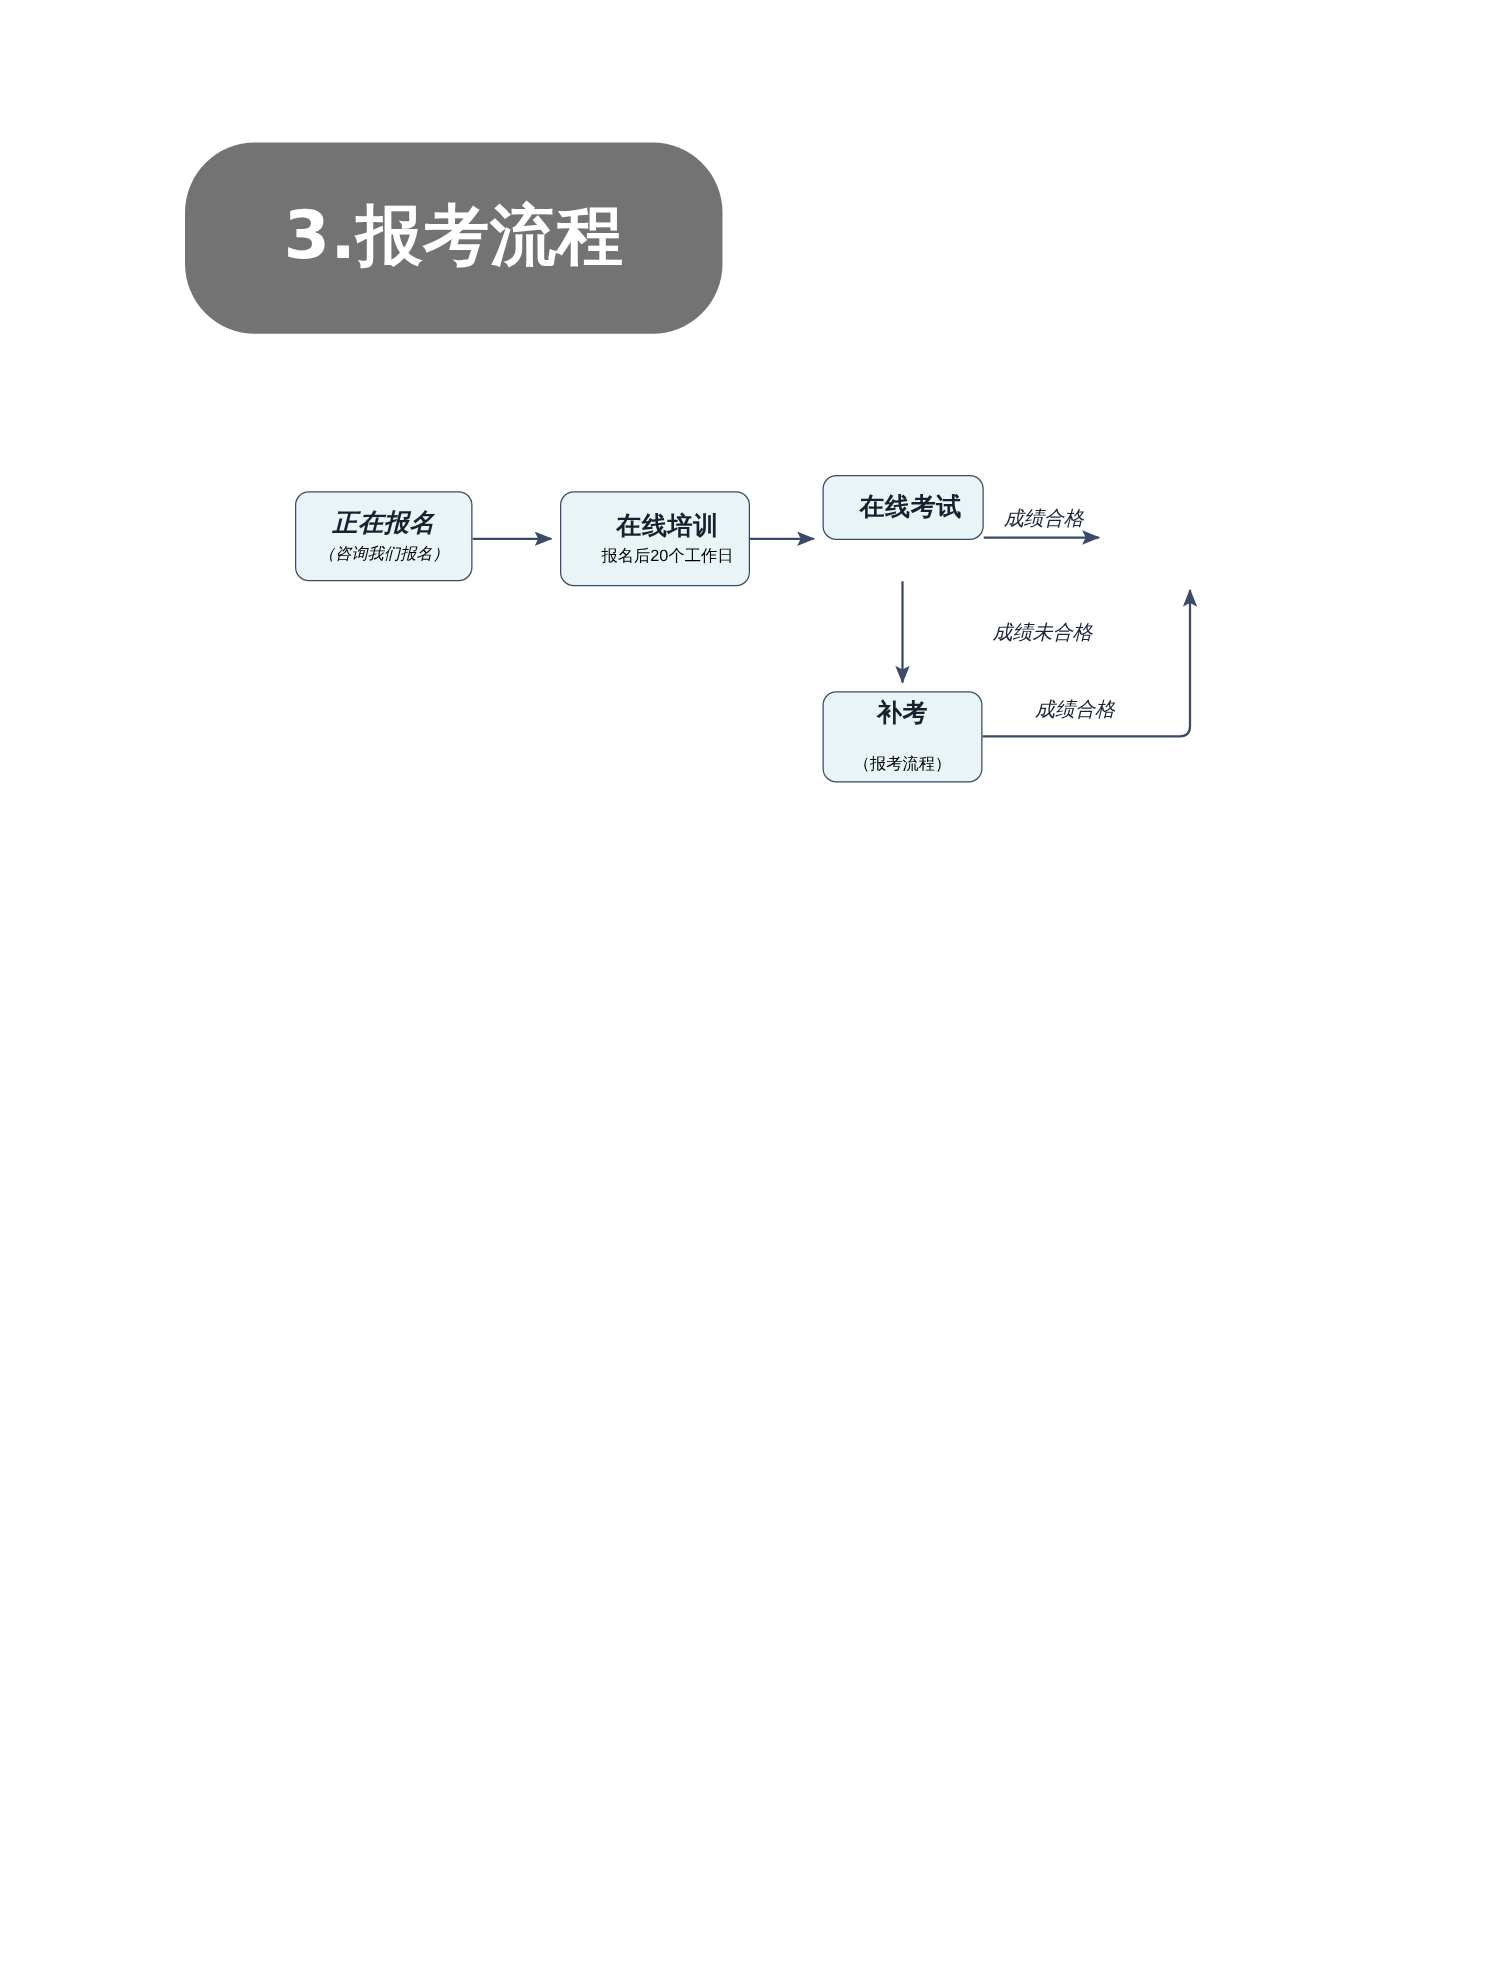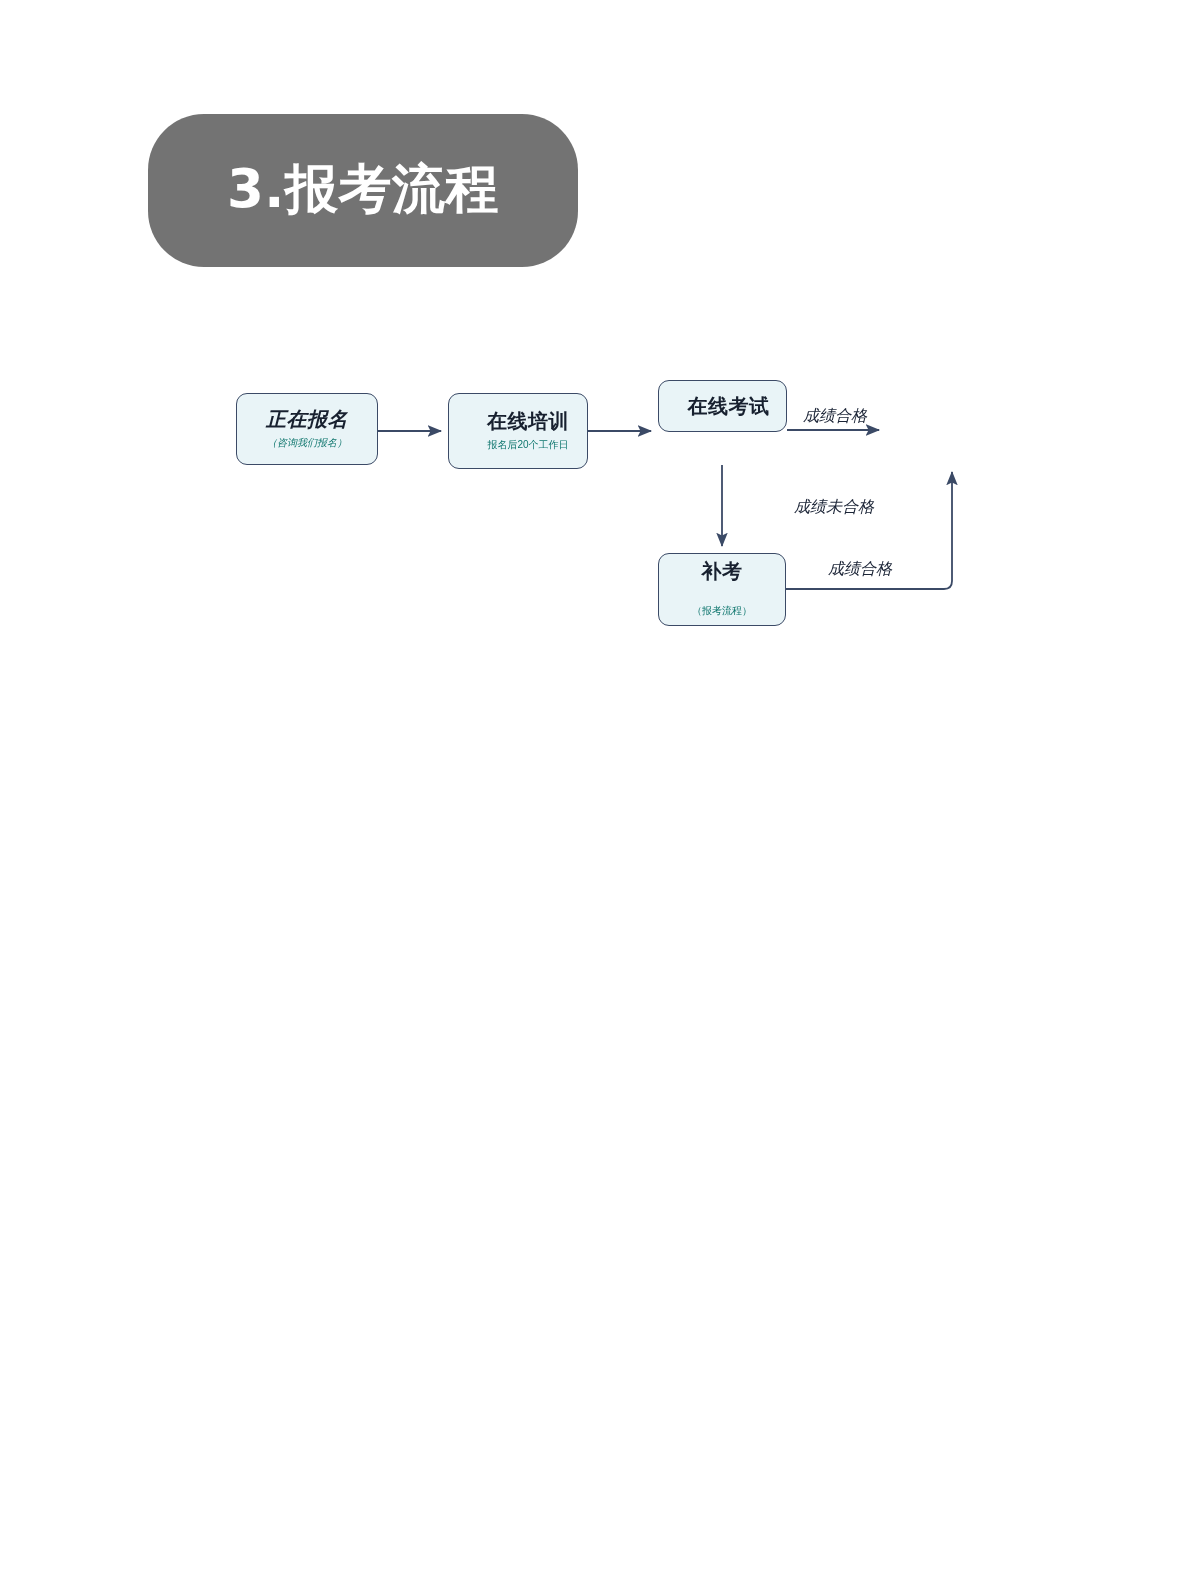--- a/index.html
+++ b/index.html
@@ -73,35 +73,35 @@
   }
   .node-title {
     font-size: 20px;
     line-height: 24px;
     font-weight: 700;
     letter-spacing: 0.5px;
     color: #17202f;
     white-space: nowrap;
   }
   .node-sub {
-    font-size: 10px;
+    font-size: 13px;
     line-height: 18px;
     font-weight: 400;
-    color: #0f766e;
+    color: #000000;
     margin-top: 3px;
     white-space: nowrap;
     text-align: center;
   }
   .node.single .node-title {
     font-size: 20px;
   }
 
   
   #node-registering   { left: 236px; top: 393px; width: 142px; height: 72px; font-style: italic; }
-  #node-training      { left: 448px; top: 393px; width: 140px; height: 76px; padding-left: 20px; }
+  #node-training      { left: 448px; top: 393px; width: 152px; height: 76px; padding-left: 20px; }
   #node-exam          { left: 658px; top: 380px; width: 129px; height: 52px; padding-left: 12px; }
   #node-certificate   { left: 886px; top: 395px; width: 132px; height: 70px; }
   #node-retake        { left: 658px; top: 553px; width: 128px; height: 73px; gap: 16px; }
 
   
   .edge-label {
     position: absolute;
     font-size: 16px;
     line-height: 16px;
     color: #1b2436;

